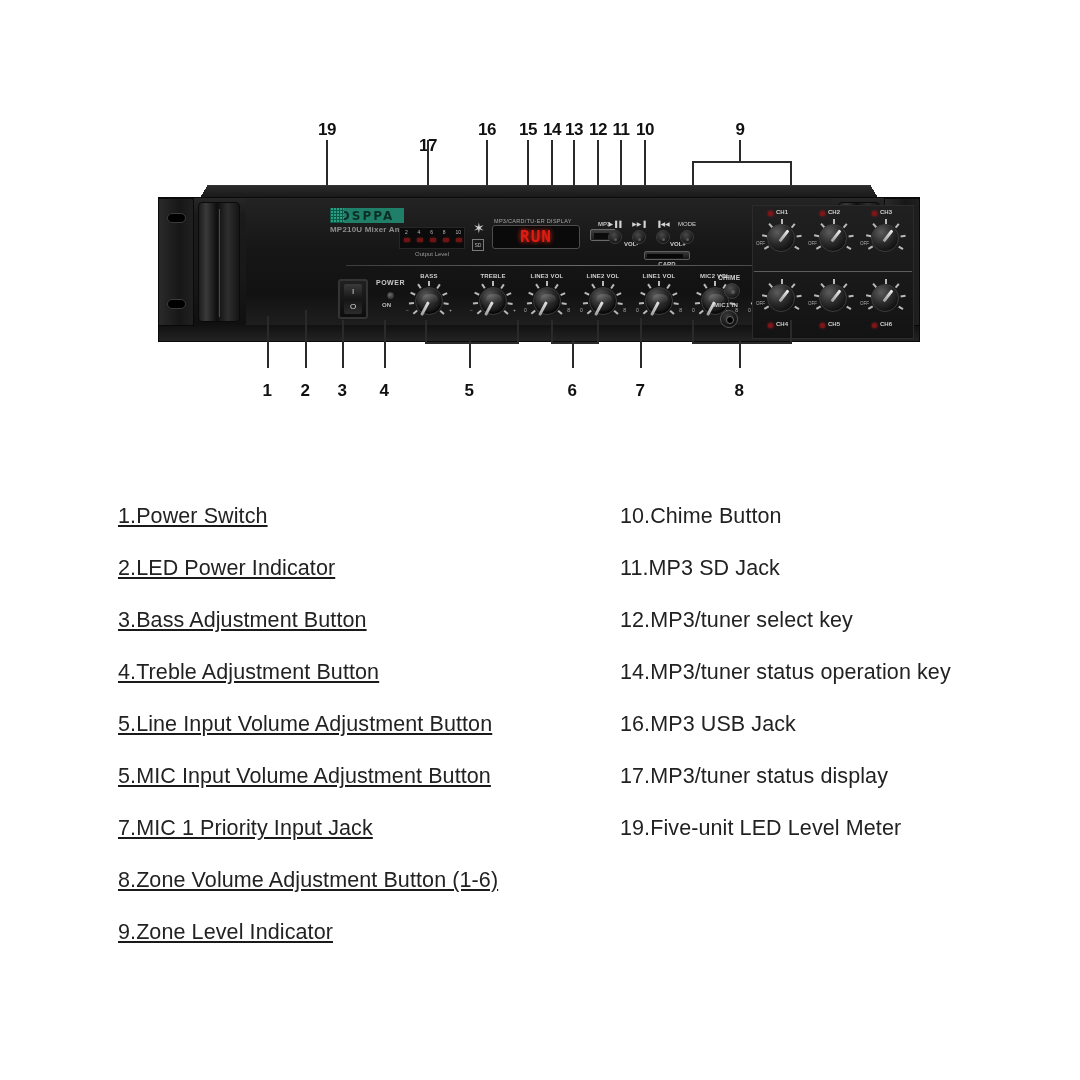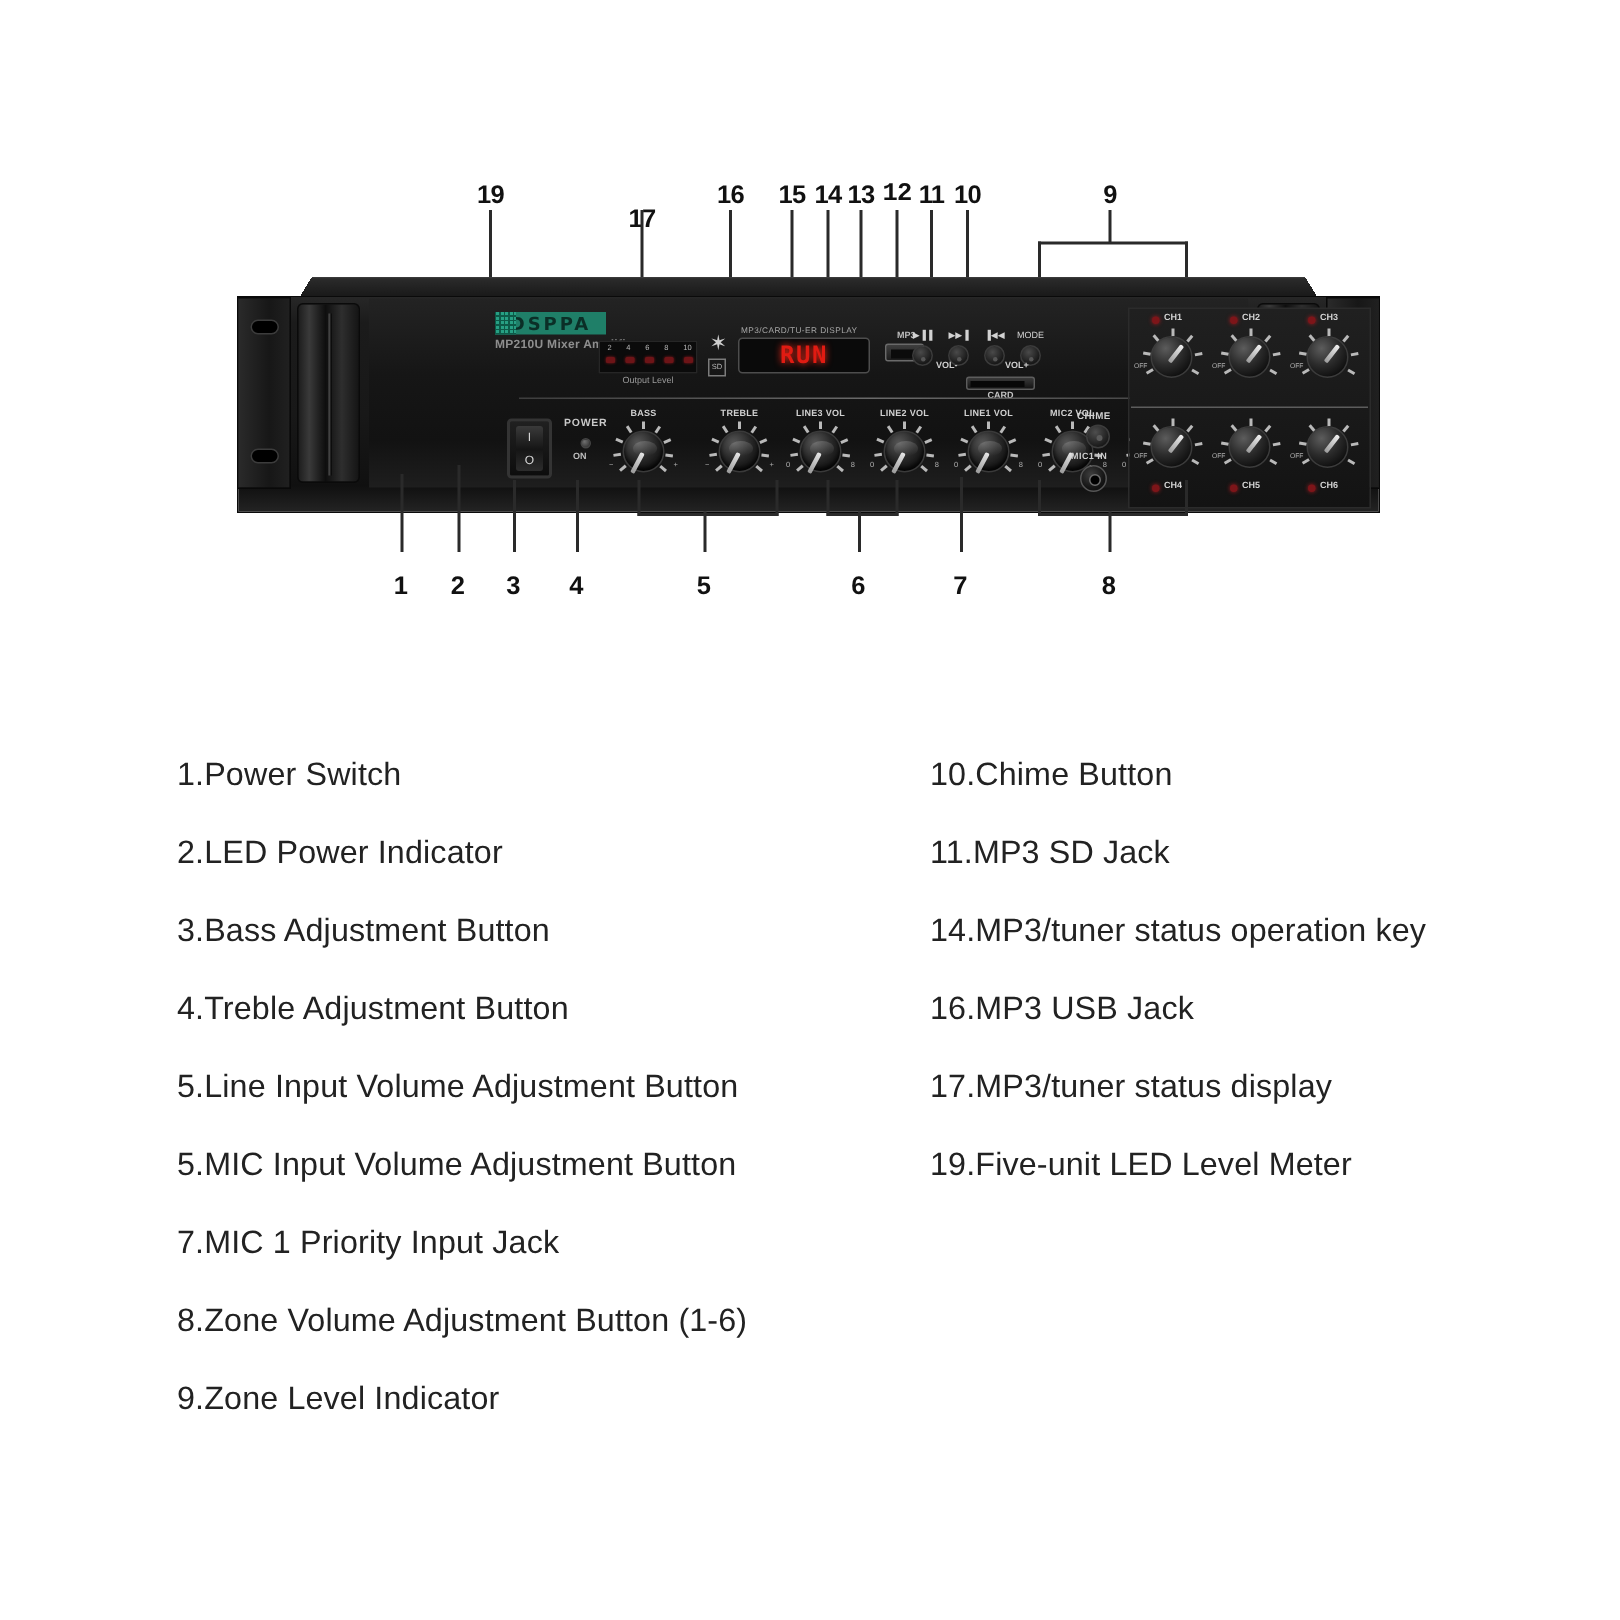--- a/index.html
+++ b/index.html
@@ -384,21 +384,21 @@
     position:absolute;font-size:4.5px;color:#adadad;
   }
 
   
   #legend{
     position:absolute;left:0;top:505px;width:1080px;height:540px;
   }
   .leg-col{
     position:absolute;top:0;
   }
-  .leg-col.left{left:118px;width:470px;}
+  .leg-col.left{left:118px;width:470px;text-decoration:underline;}
   .leg-col.right{left:620px;width:440px;}
   .leg-item{
     font-size:21.5px;
     color:#222;
     line-height:22px;
     height:52px;
     white-space:nowrap;
     letter-spacing:0.1px;
   }
 </style>
@@ -406,21 +406,21 @@
 <body>
 
 <div id="diagram">
 
   <div class="callout-num" style="left:327px;top:120px;">19</div>
   <div class="callout-num" style="left:428px;top:136px;">17</div>
   <div class="callout-num" style="left:487px;top:120px;">16</div>
   <div class="callout-num" style="left:528px;top:120px;">15</div>
   <div class="callout-num" style="left:552px;top:120px;">14</div>
   <div class="callout-num" style="left:574px;top:120px;">13</div>
-  <div class="callout-num" style="left:598px;top:120px;font-family:Liberation Mono, monospace;">12</div>
+  <div class="callout-num" style="left:598px;top:120px;">12</div>
   <div class="callout-num" style="left:621px;top:120px;">11</div>
   <div class="callout-num" style="left:645px;top:120px;">10</div>
   <div class="callout-num" style="left:740px;top:120px;">9</div>
 
   <div class="leader" style="left:326px;top:140px;height:105px;"></div>
   <div class="leader" style="left:427px;top:140px;height:83px;"></div>
   <div class="leader" style="left:486px;top:140px;height:87px;"></div>
   <div class="leader" style="left:527px;top:140px;height:83px;"></div>
   <div class="leader" style="left:551px;top:140px;height:83px;"></div>
   <div class="leader" style="left:573px;top:140px;height:83px;"></div>
@@ -788,19 +788,20 @@
     <div class="leg-item">5.Line Input Volume Adjustment Button</div>
     <div class="leg-item">5.MIC Input Volume Adjustment Button</div>
     <div class="leg-item">7.MIC 1 Priority Input Jack</div>
     <div class="leg-item">8.Zone Volume Adjustment Button (1-6)</div>
     <div class="leg-item">9.Zone Level Indicator</div>
   </div>
 
   <div class="leg-col right">
     <div class="leg-item">10.Chime Button</div>
     <div class="leg-item">11.MP3 SD Jack</div>
+    <div class="leg-item">12.MP3/tuner select key</div>
     <div class="leg-item">14.MP3/tuner status operation key</div>
     <div class="leg-item">16.MP3 USB Jack</div>
     <div class="leg-item">17.MP3/tuner status display</div>
     <div class="leg-item">19.Five-unit LED Level Meter</div>
   </div>
 
 </div>
 
 </body></html>

